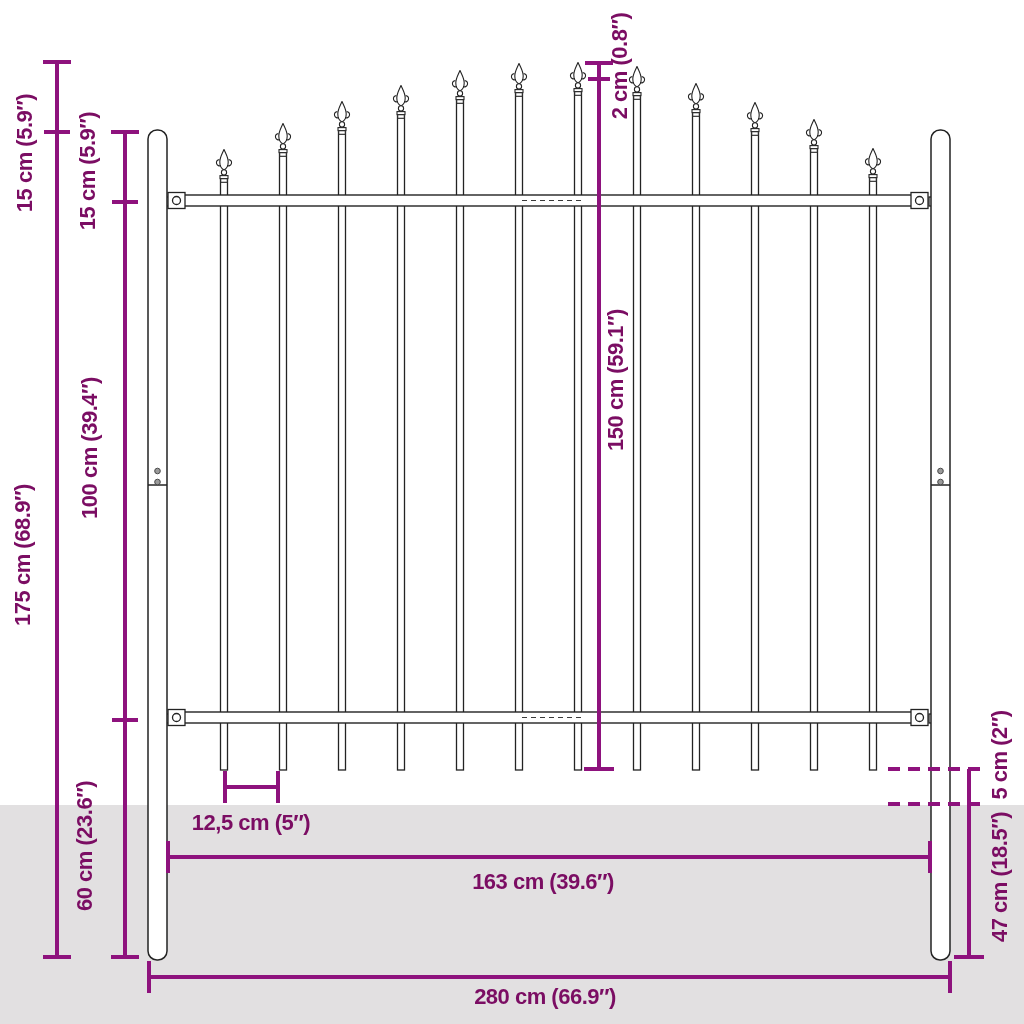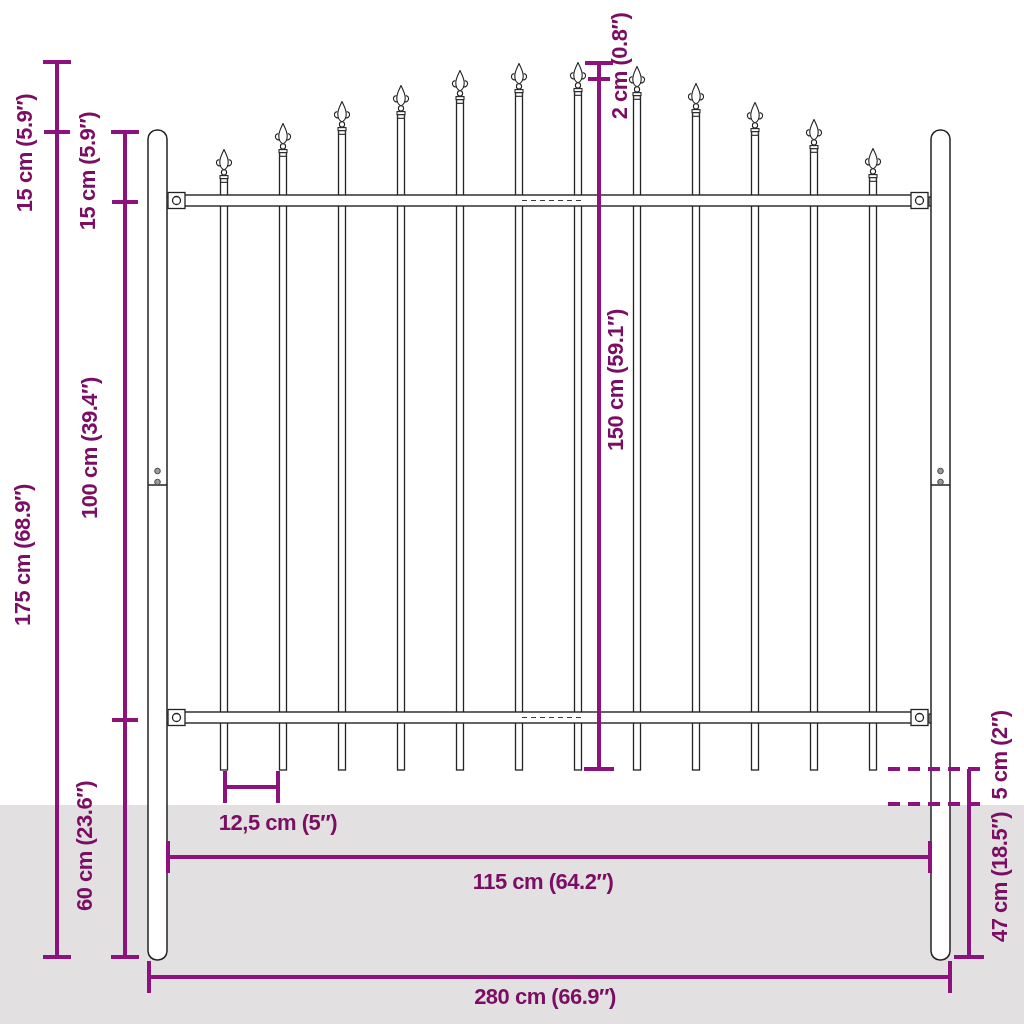--- a/index.html
+++ b/index.html
@@ -154,17 +154,17 @@
 
   <div class="lbl vert" style="left:25px;top:153px;">15 cm (5.9″)</div>
   <div class="lbl vert" style="left:88px;top:171px;">15 cm (5.9″)</div>
   <div class="lbl vert" style="left:23px;top:555px;">175 cm (68.9″)</div>
   <div class="lbl vert" style="left:90px;top:448px;">100 cm (39.4″)</div>
   <div class="lbl vert" style="left:85px;top:846px;">60 cm (23.6″)</div>
   <div class="lbl vert" style="left:620px;top:66px;">2 cm (0.8″)</div>
   <div class="lbl vert" style="left:616px;top:380px;">150 cm (59.1″)</div>
   <div class="lbl vert" style="left:1000px;top:755px;">5 cm (2″)</div>
   <div class="lbl vert" style="left:1000px;top:877px;">47 cm (18.5″)</div>
-  <div class="lbl" style="left:251px;top:823px;margin-left:27px;">12,5 cm (5″)</div>
-  <div class="lbl" style="left:543px;top:882px;">115 cm (64.2″)</div>
+  <div class="lbl" style="left:251px;top:823px;">12,5 cm (5″)</div>
+  <div class="lbl" style="left:543px;top:882px;">163 cm (39.6″)</div>
   <div class="lbl" style="left:545px;top:997px;">280 cm (66.9″)</div>
 
 </div>
 
 </body></html>

